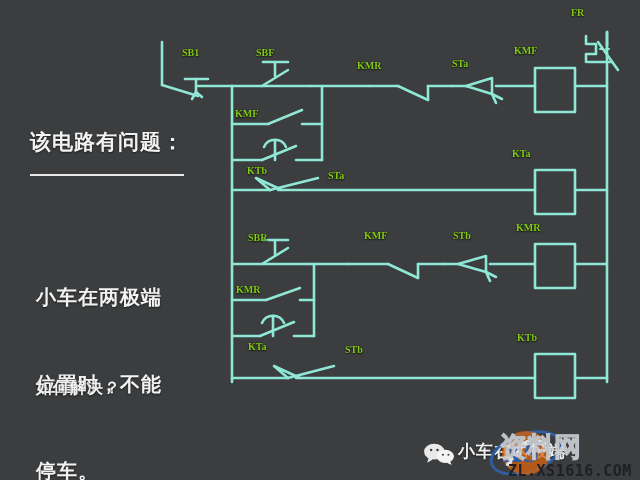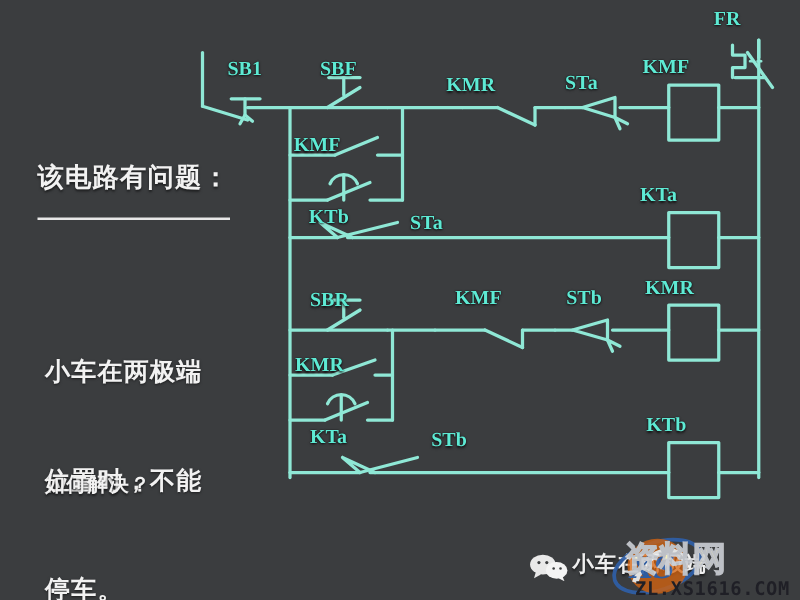--- a/index.html
+++ b/index.html
@@ -34,24 +34,24 @@
     left:36px; top:225px;
     font-size:20px;
     line-height:29px;
   }
   #q-why   { left:36px; top:335px; font-size:20px; }
   #q-how   { left:36px; top:378px; font-size:16px; }
 
   
   .lbl {
     position:absolute;
-    color:#5eead4;
+    color:#84cc16;
     font-family:"Liberation Serif", serif;
     font-weight:700;
-    font-size:16px;
+    font-size:10px;
     white-space:nowrap;
     text-shadow:0 1px 2px rgba(0,0,0,.7), 0 0 1px rgba(0,0,0,.9);
   }
 
   
   #footer { position:absolute; left:0; bottom:0; width:640px; height:56px; }
   #wechat-icon { position:absolute; left:423px; top:19px; width:32px; height:22px; }
   #brand {
     position:absolute; left:458px; top:16px;
     color:#efefef; font-size:17px; font-weight:700;

